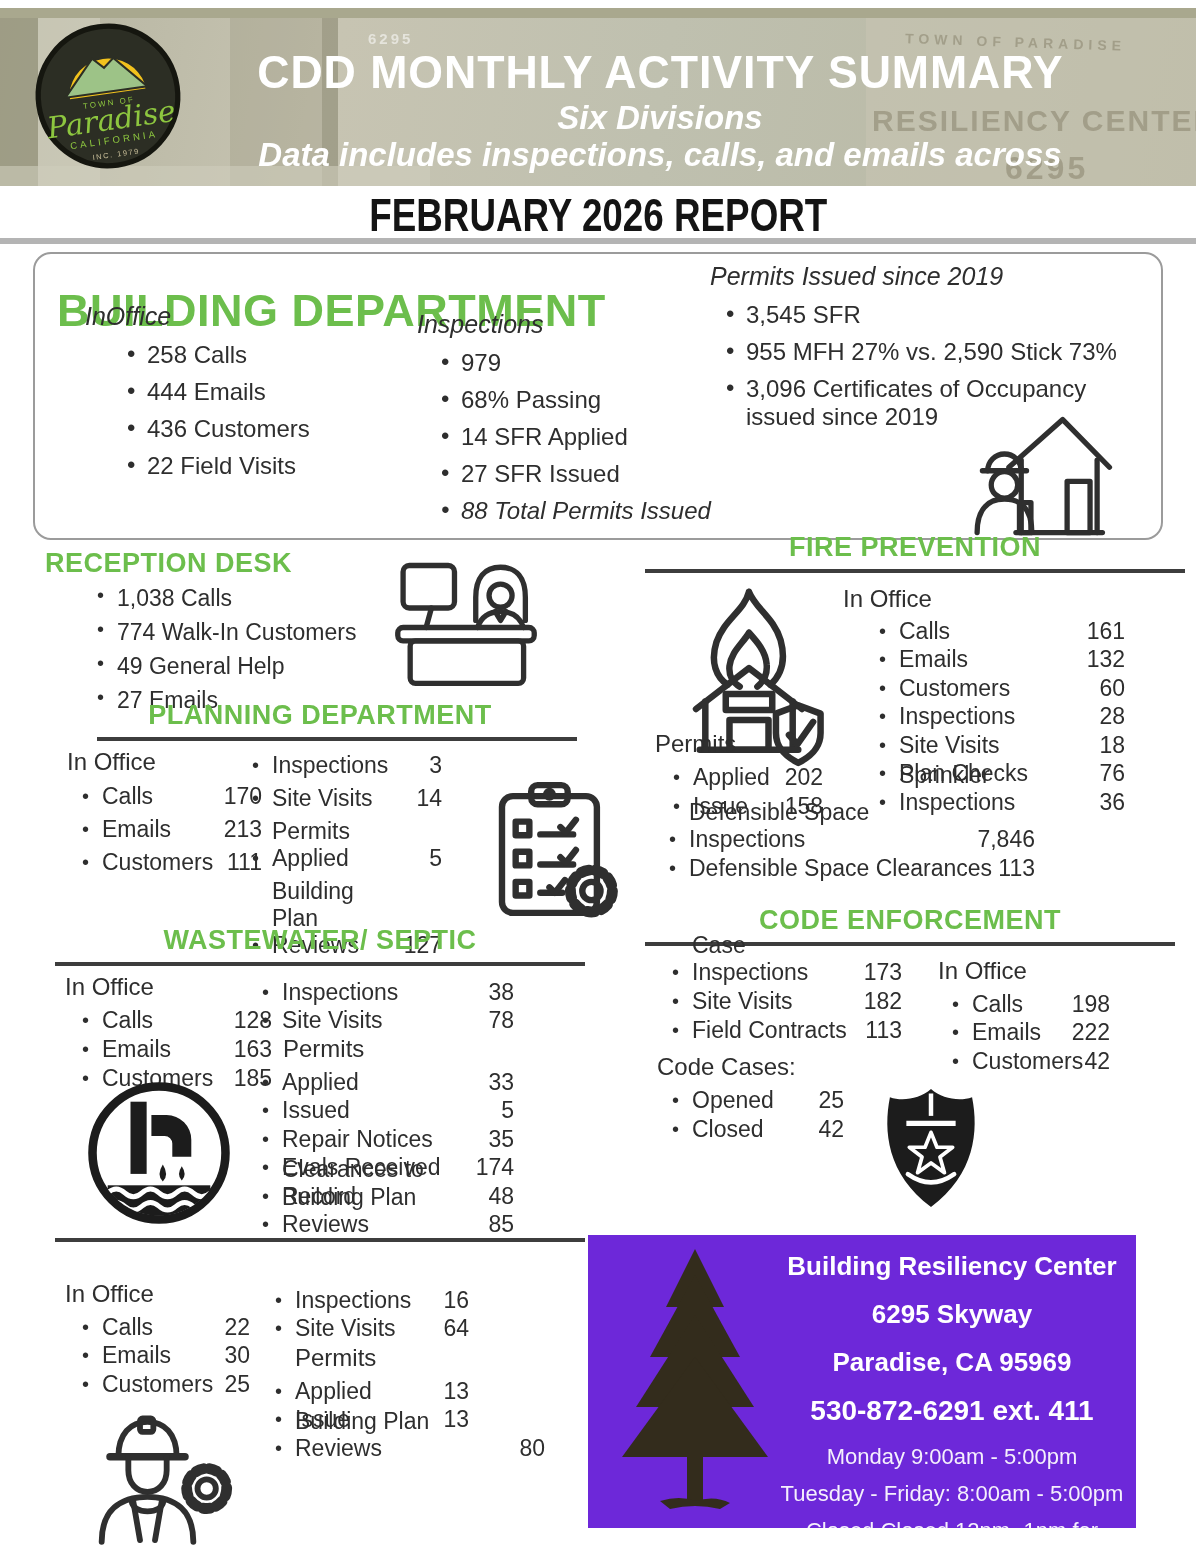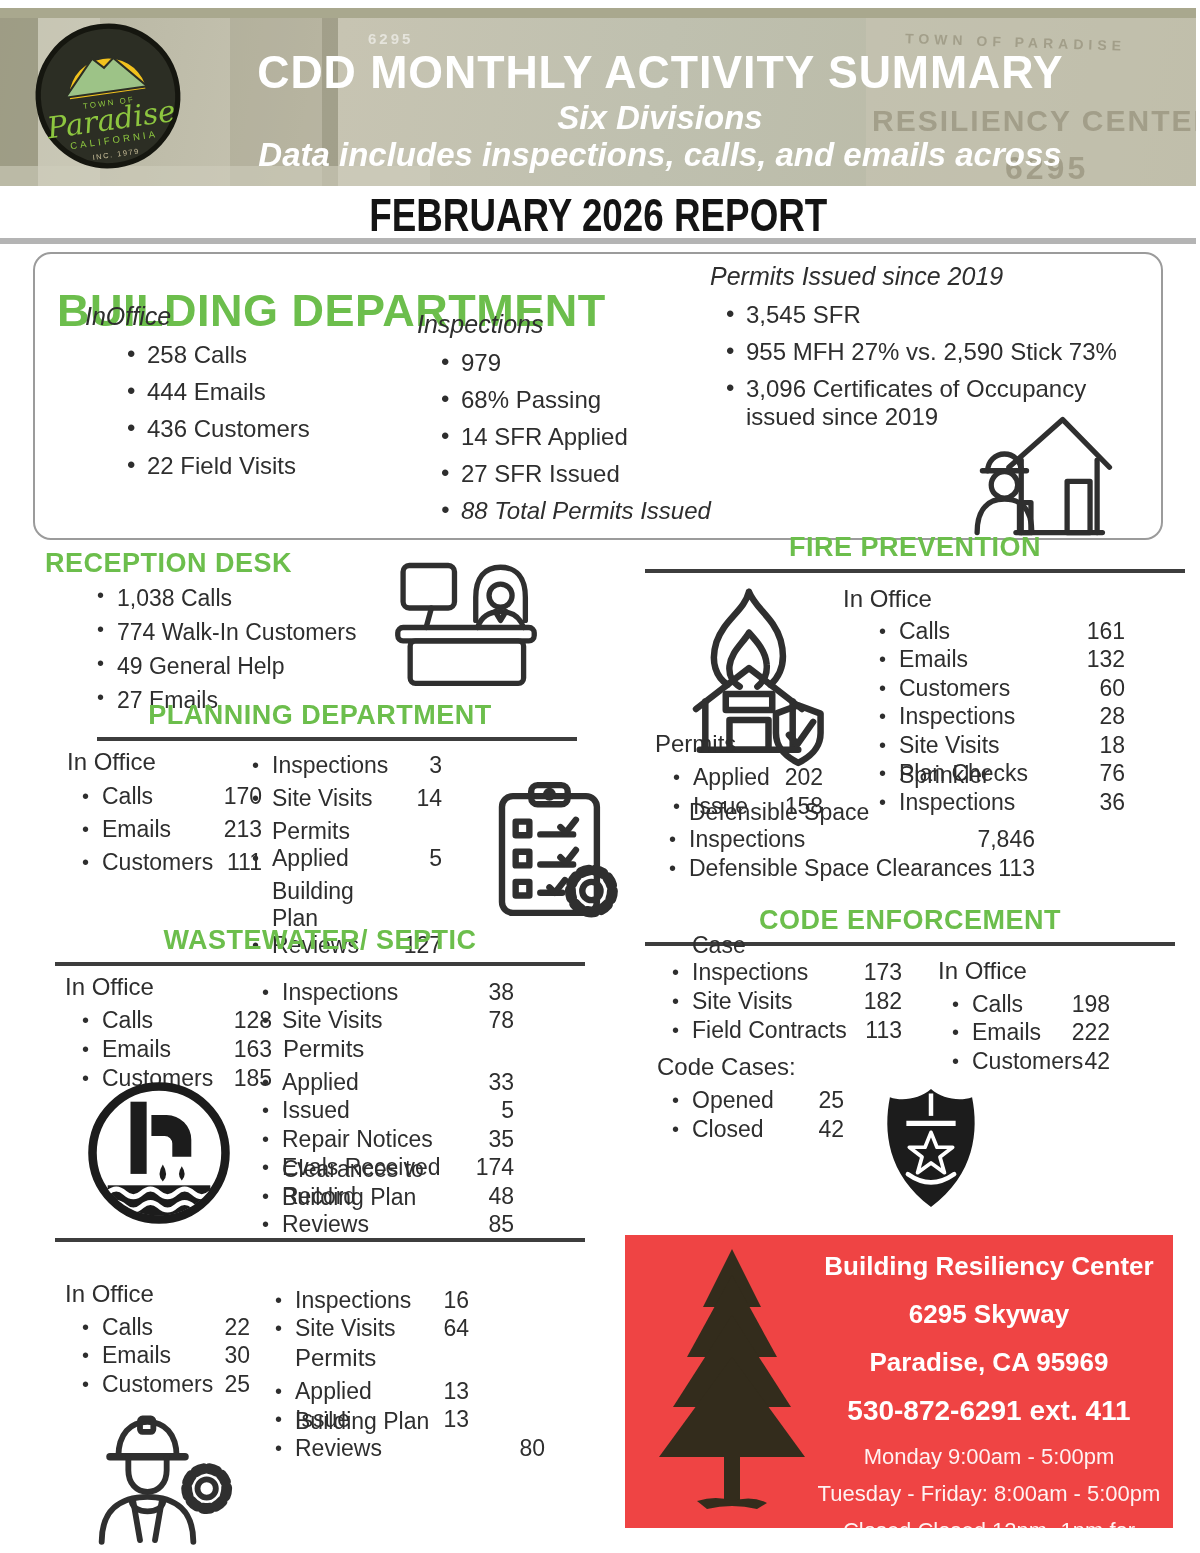--- a/index.html
+++ b/index.html
@@ -52,21 +52,21 @@
 
   
   #reception-list { font-size:23px; margin-top:6px; }
   #reception-list li { margin-bottom:7px; padding-left:24px; }
   #reception-list li::before { left:4px; font-size:20px; }
 
   
   #dev-right .row:last-child { width:250px; }
 
   
-  #orange-box { position:absolute; left:625px; top:1235px; width:548px; height:293px; background:#ef4444; }
+  #orange-box { position:absolute; left:588px; top:1235px; width:548px; height:293px; background:#6d28d9; }
   #orange-text { position:absolute; left:190px; right:10px; top:16px; text-align:center; color:#ffffff; }
   .orange-bold { font-size:26px; font-weight:bold; margin-bottom:17px; }
   .orange-bold.phone { font-size:28px; }
   .orange-reg { font-size:22px; color:rgba(255,255,255,.93); margin-bottom:11px; }
 
   svg { display:block; }
 </style>
 </head>
 <body>
 

